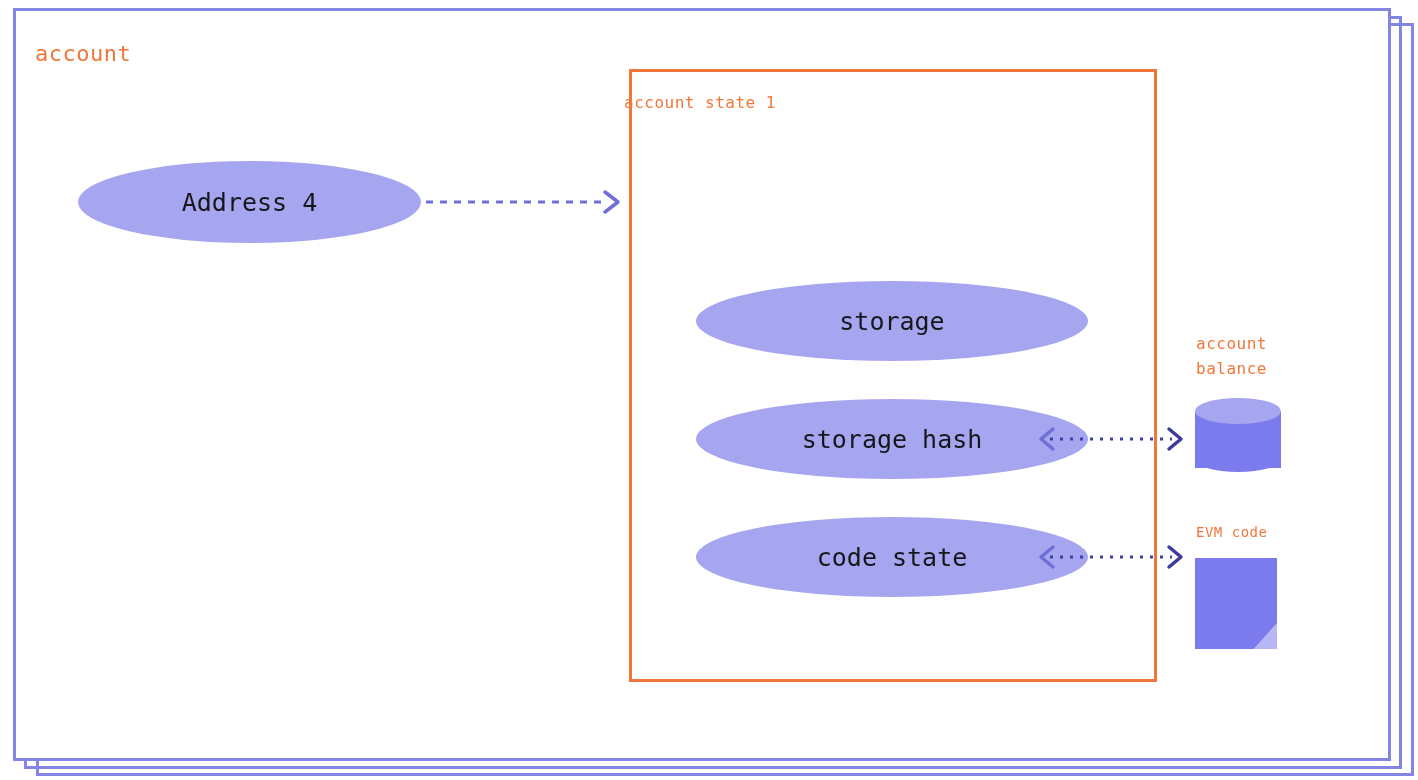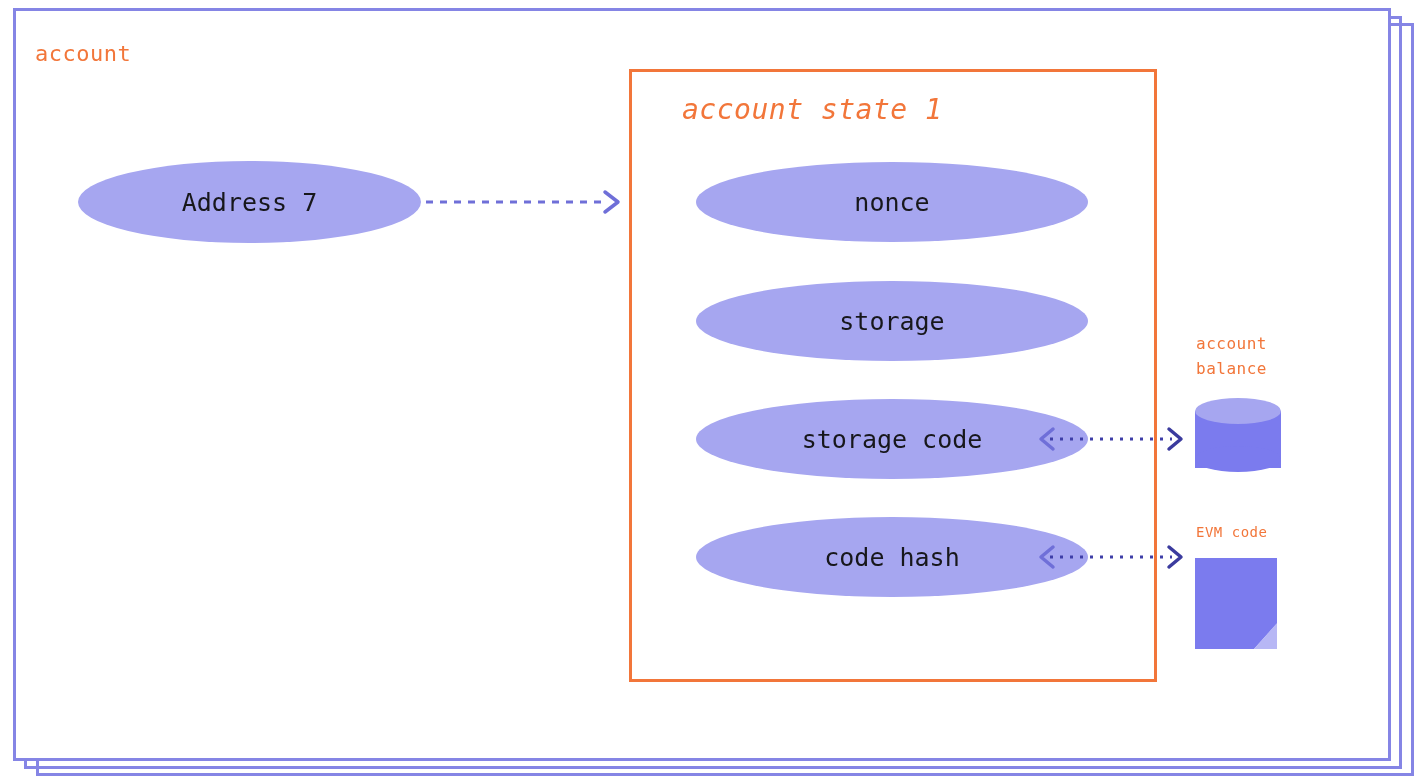--- a/index.html
+++ b/index.html
@@ -46,23 +46,22 @@
     color: #f2763a;
     font-family: "DejaVu Sans Mono", monospace;
     white-space: pre;
     letter-spacing: 0.5px;
   }
   #account-label {
     left: 35px;  top: 41px;
     font-size: 22px;
   }
   #account-state-label {
-    left: 682px; top: 93px;
-    font-size: 28px;
-    font-style: italic;
+    left: 624px; top: 93px;
+    font-size: 16px;
   }
   #account-storage-label {
     left: 1196px; top: 331px;
     font-size: 16px;
     line-height: 25px;
   }
   #evm-code-label {
     left: 1196px; top: 520px;
     font-size: 14px;
     line-height: 25px;
@@ -158,40 +157,37 @@
 
 <div id="canvas">
 
   <div class="frame frame-back-2"></div>
   <div class="frame frame-back-1"></div>
   <div class="frame frame-front"></div>
 
   <div id="account-label" class="label-orange">account</div>
 
   <div id="ellipse-address" class="ellipse">
-    <span>Address 7</span>
+    <span>Address 4</span>
   </div>
 
   <div id="account-state-box"></div>
   <div id="account-state-label" class="label-orange">account state 1</div>
 
-  <div id="ellipse-nonce" class="ellipse">
-    <span>nonce</span>
-  </div>
 
   <div id="ellipse-balance" class="ellipse">
     <span>storage</span>
   </div>
 
   <div id="ellipse-storage" class="ellipse">
-    <span>storage code</span>
+    <span>storage hash</span>
   </div>
 
   <div id="ellipse-code" class="ellipse">
-    <span>code hash</span>
+    <span>code state</span>
   </div>
 
   <div id="account-storage-label" class="label-orange"><span>account</span><br><span>balance</span></div>
 
   <div id="cylinder">
     <div class="cyl-body"></div>
     <div class="cyl-bottom"></div>
     <div class="cyl-top"></div>
   </div>
 

